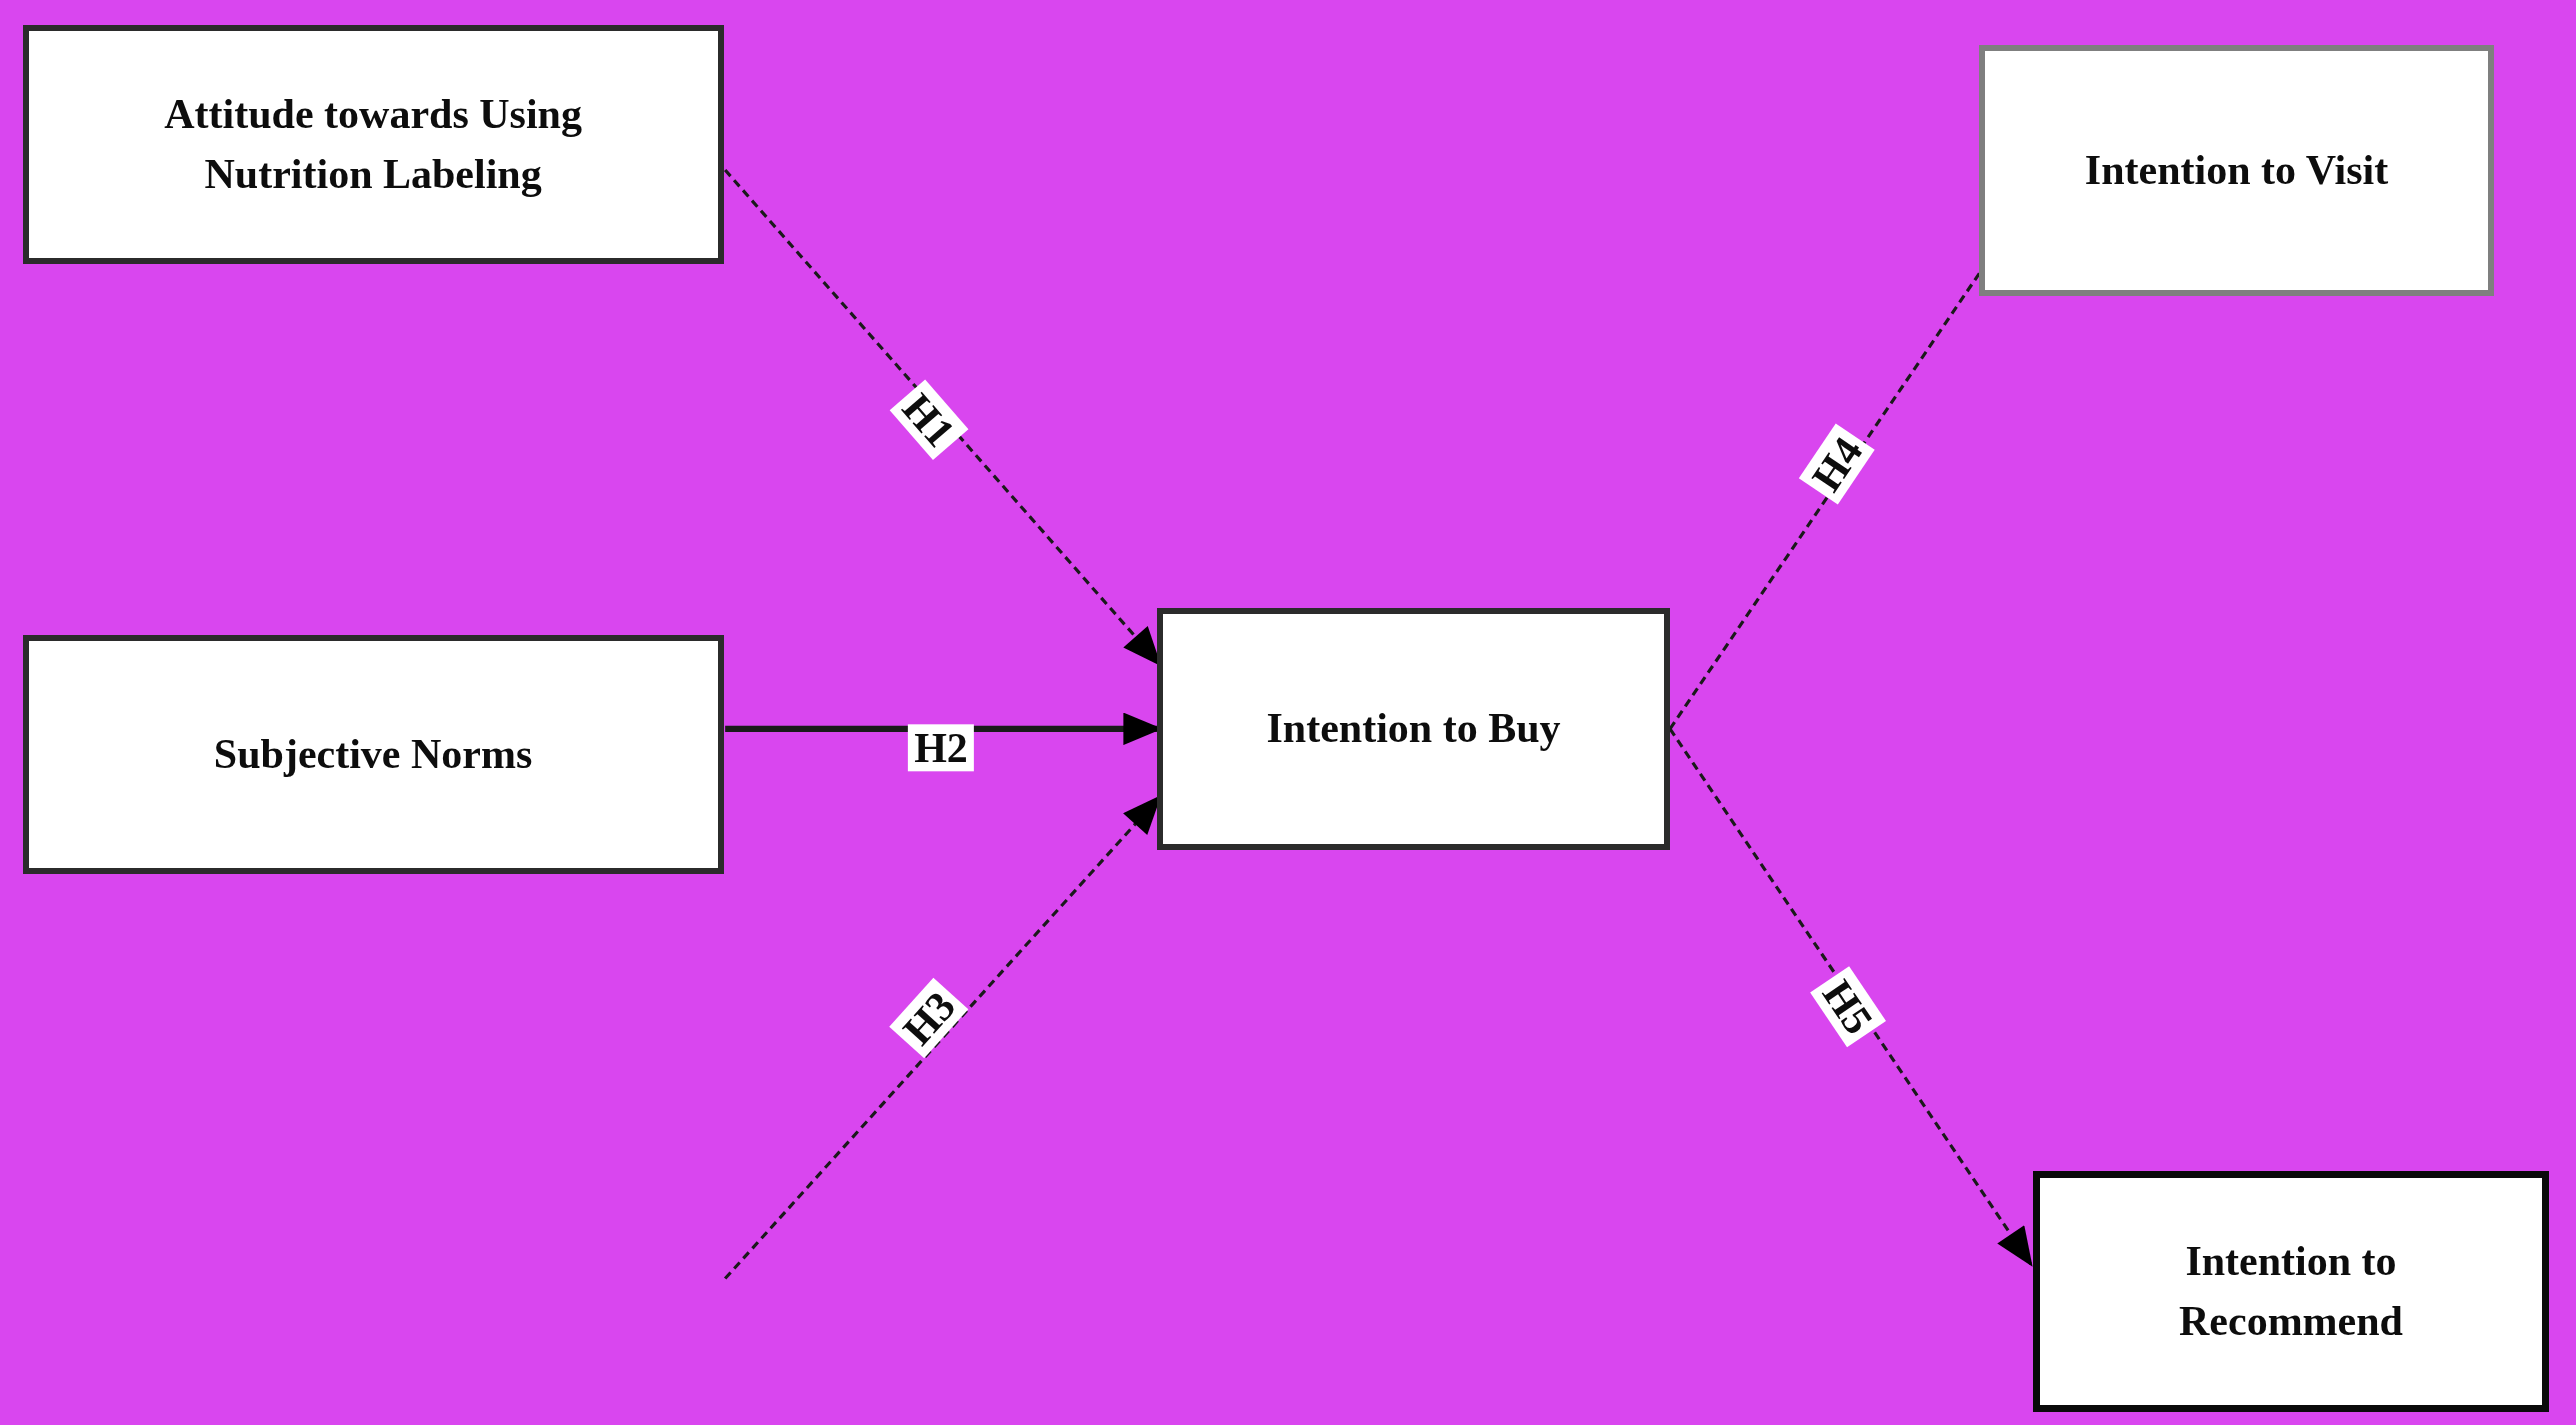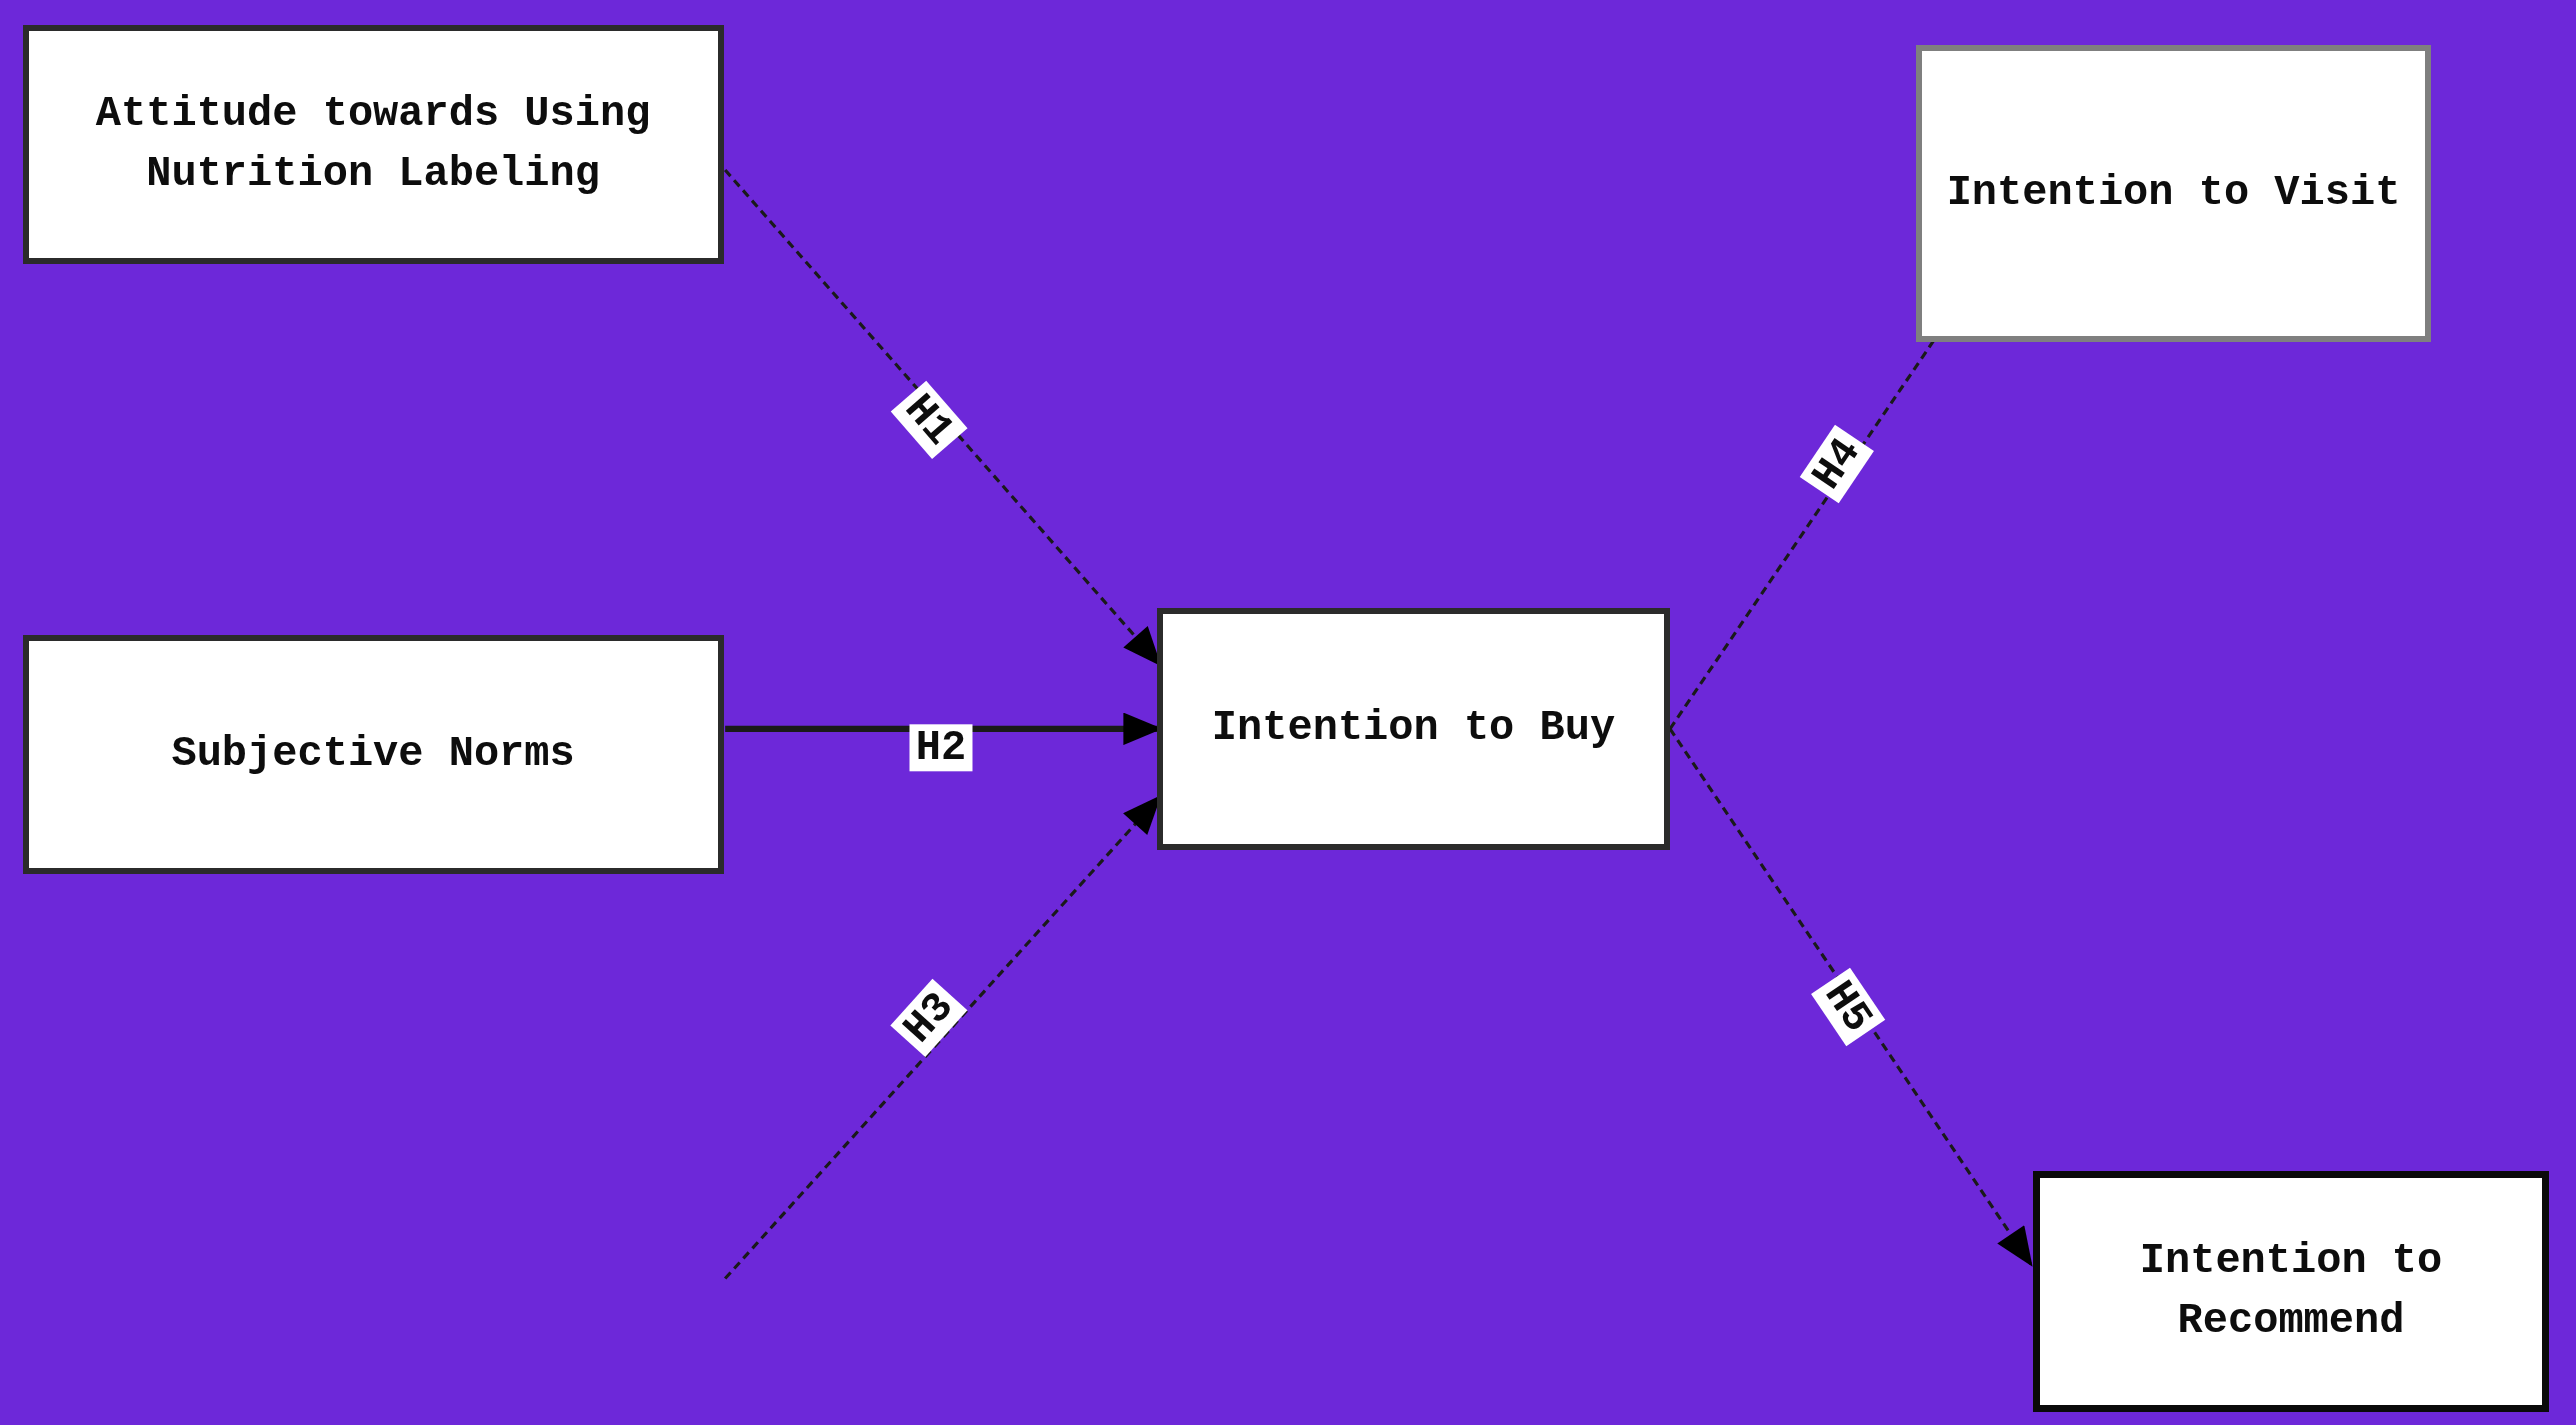--- a/index.html
+++ b/index.html
@@ -7,22 +7,22 @@
     padding: 0;
     background: #ffffff;
     width: 2576px;
     height: 1426px;
     overflow: hidden;
   }
   .canvas {
     position: relative;
     width: 2576px;
     height: 1426px;
-    background: #6d28d9;
-    font-family: Liberation Mono, monospace;
+    background: #d946ef;
+    font-family: Liberation Serif, serif;
   }
   .edges-svg {
     position: absolute;
     left: 0; top: 0;
     width: 2576px;
     height: 1426px;
   }
   .node {
     position: absolute;
     box-sizing: border-box;
@@ -38,21 +38,21 @@
     white-space: pre-line;
   }
   .node.border-dark  { border: 6.3px solid #2b2b2b; }
   .node.border-gray  { border: 6.3px solid #7f7f7f; }
   .node.border-black { border: 7.2px solid #0a0a0a; }
 
   .node-attitude   { left: 22.6px;   top: 25px;   width: 701px; height: 239px; }
   .node-subjective { left: 22.6px;   top: 611px;  width: 701px; height: 239px; margin-top: 24px; }
   .node-perceived  { left: 22.6px;   top: 1153px; width: 701px; height: 248px; }
   .node-buy        { left: 1157px; top: 608px;  width: 513px; height: 242px; align-items: center; }
-  .node-visit      { left: 1916px; top: 45px;   width: 515px; height: 297px; }
+  .node-visit      { left: 1979px; top: 45px;   width: 515px; height: 251px; }
   .node-recommend  { left: 2033px; top: 1171px; width: 516px; height: 241px; }
 
   .edge-label {
     position: absolute;
     background: #ffffff;
     color: #0d0d0d;
     font-weight: bold;
     font-size: 42px;
     line-height: 1;
     padding: 2.7px 6.3px;

